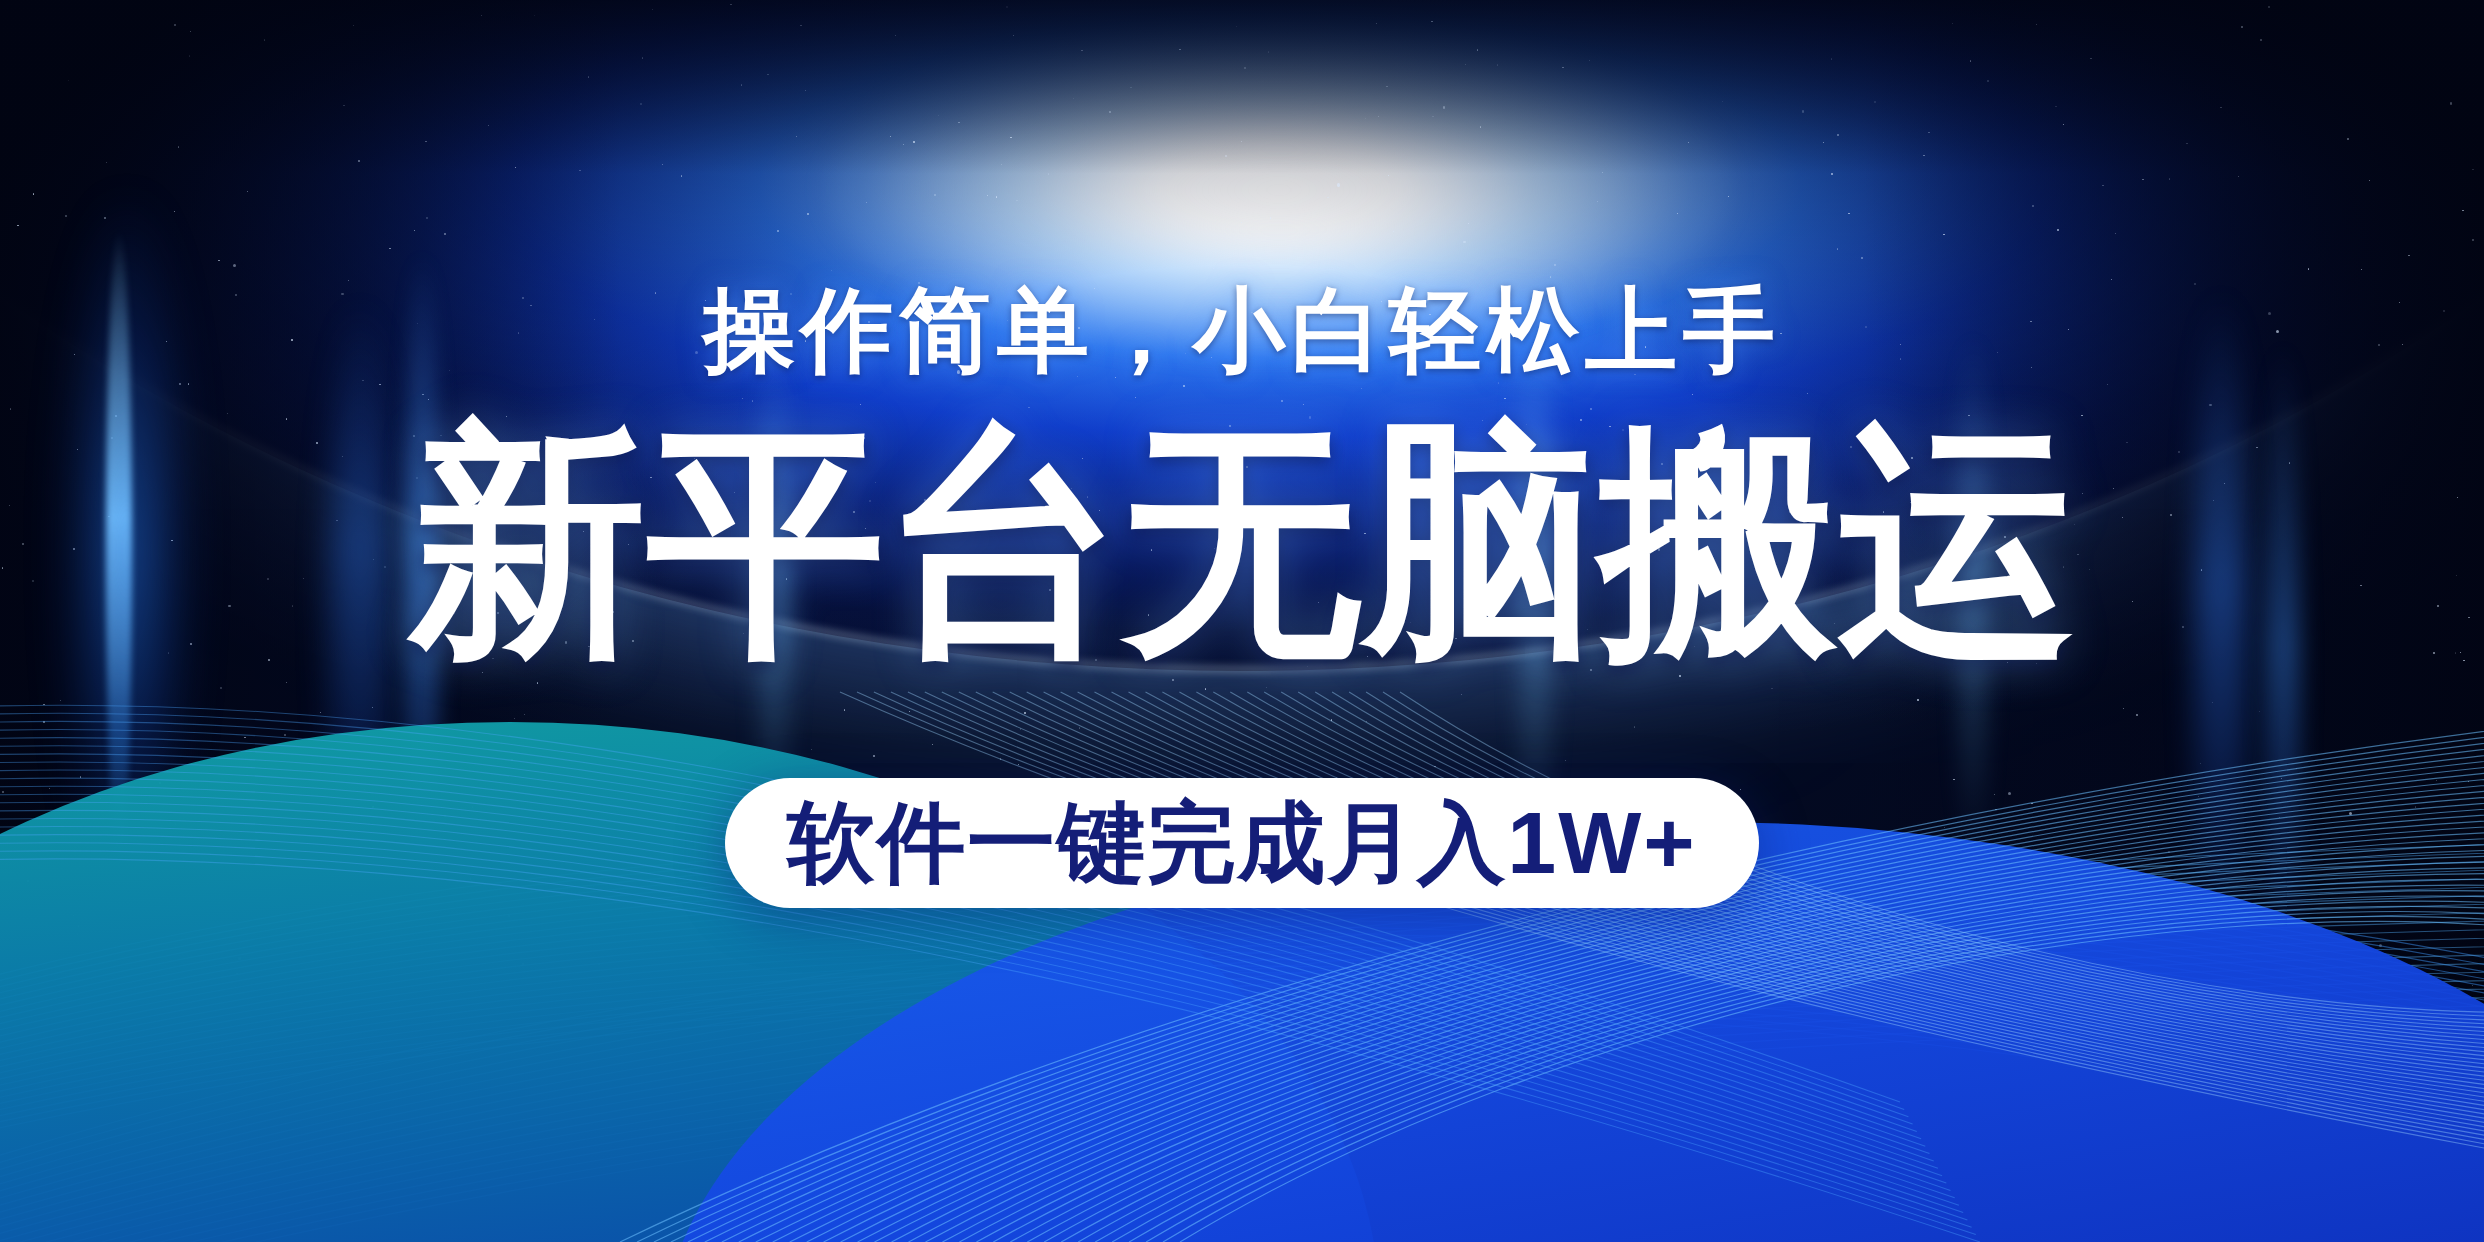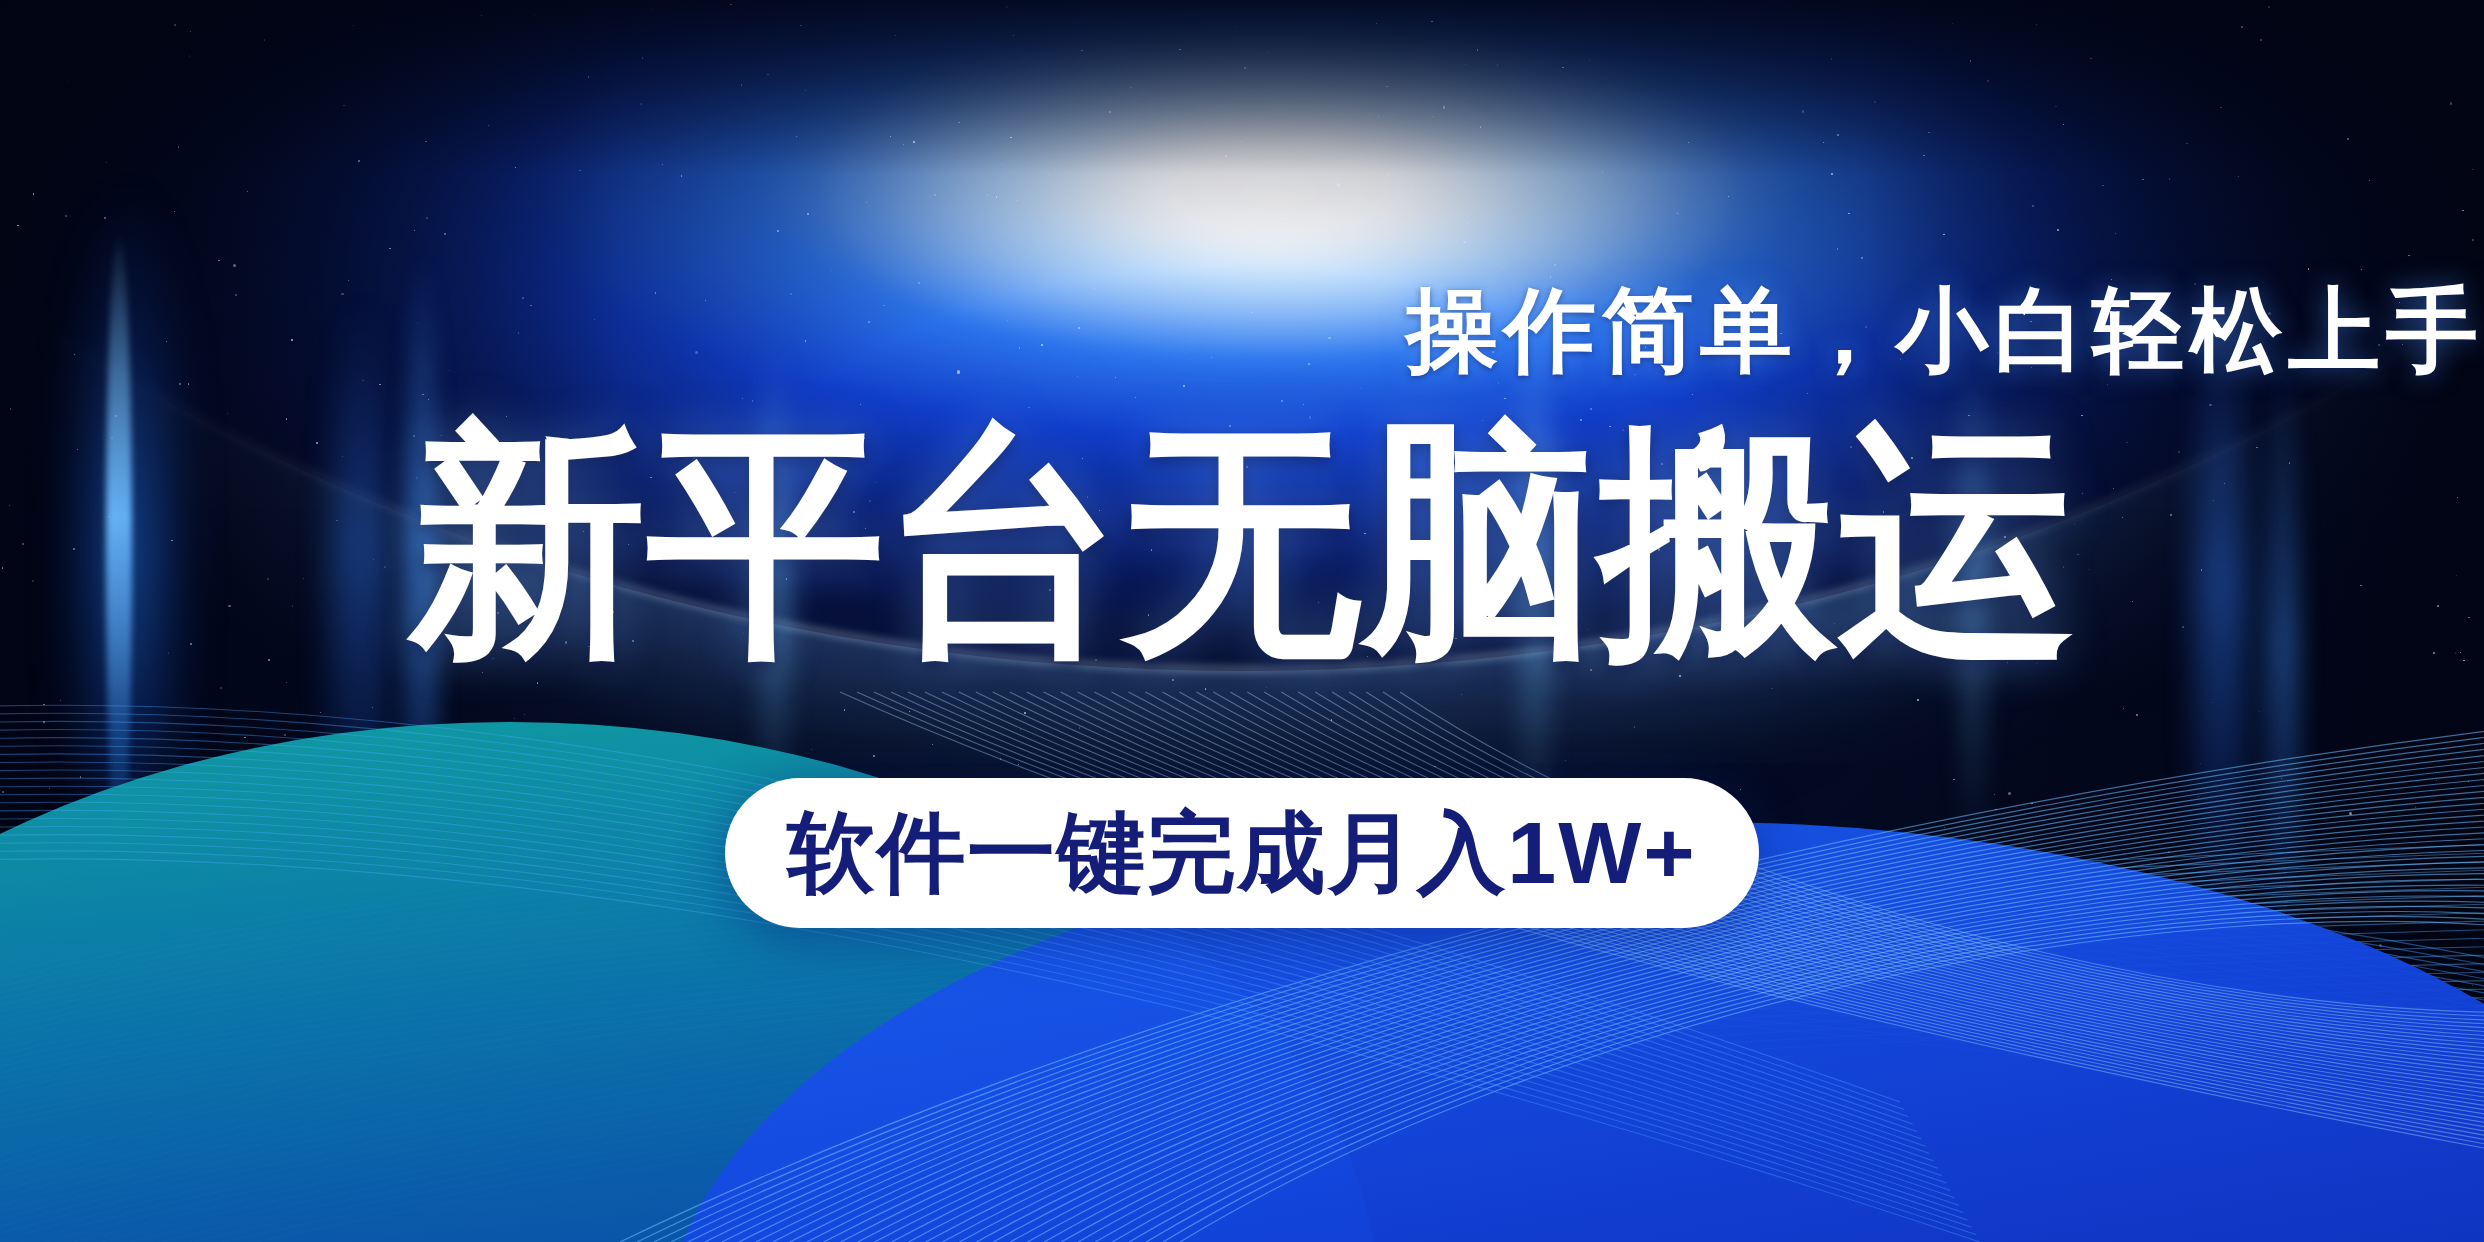--- a/index.html
+++ b/index.html
@@ -109,21 +109,20 @@
     position:absolute;
     left:0;right:0;
     top:284px;
     font-size:92px;
     line-height:1;
     font-weight:700;
     color:#ffffff;
     letter-spacing:6px;
     text-shadow:0 0 26px rgba(80,150,255,.55), 0 2px 6px rgba(0,10,60,.5);
     white-space:nowrap;
-    text-align:right;
   }
   .headline{
     position:absolute;
     left:0;right:0;
     top:418px;
     font-size:248px;
     line-height:1;
     font-weight:700;
     color:#ffffff;
     letter-spacing:0px;
@@ -135,21 +134,21 @@
     position:absolute;
     left:0;right:0;
     top:778px;
     display:flex;
     justify-content:center;
   }
   .pill{
     display:inline-flex;
     align-items:center;
     justify-content:center;
-    height:150px;
+    height:130px;
     padding:0 62px;
     border-radius:75px;
     background:#ffffff;
     color:#141e78;
     font-size:88px;
     font-weight:700;
     letter-spacing:2px;
     line-height:1;
     white-space:nowrap;
     box-shadow:0 10px 50px rgba(10,30,120,.45);

